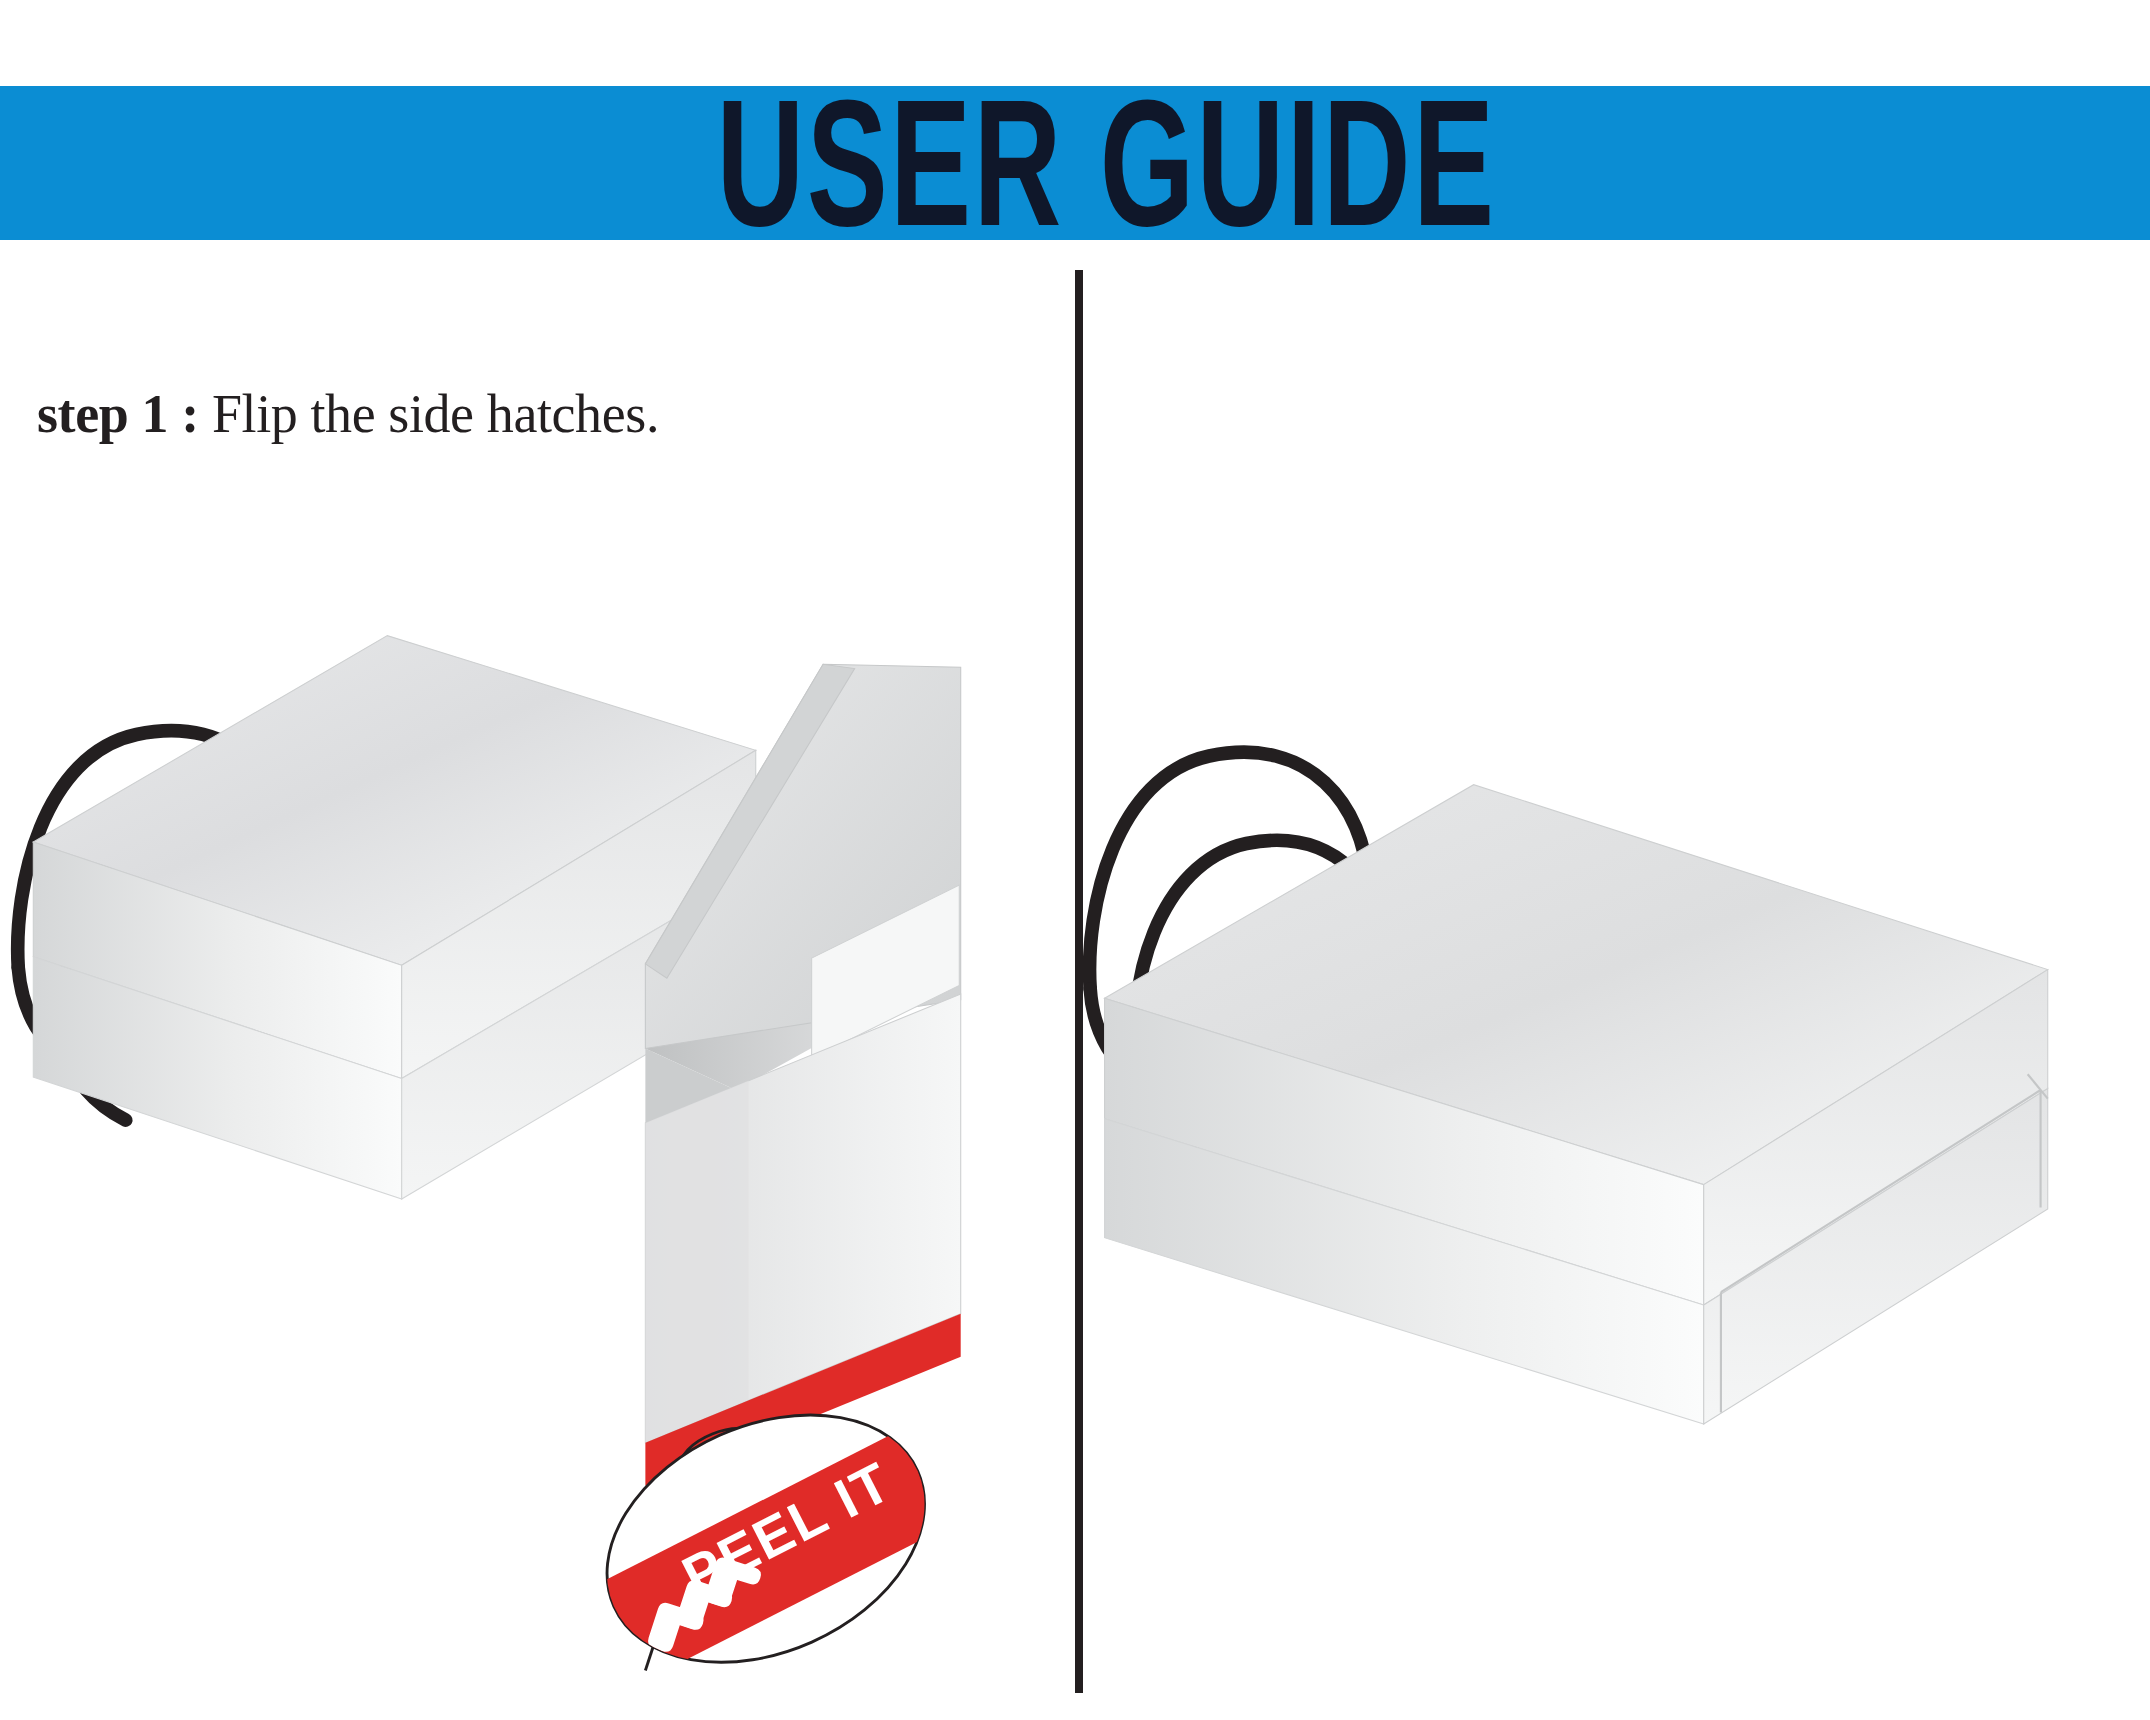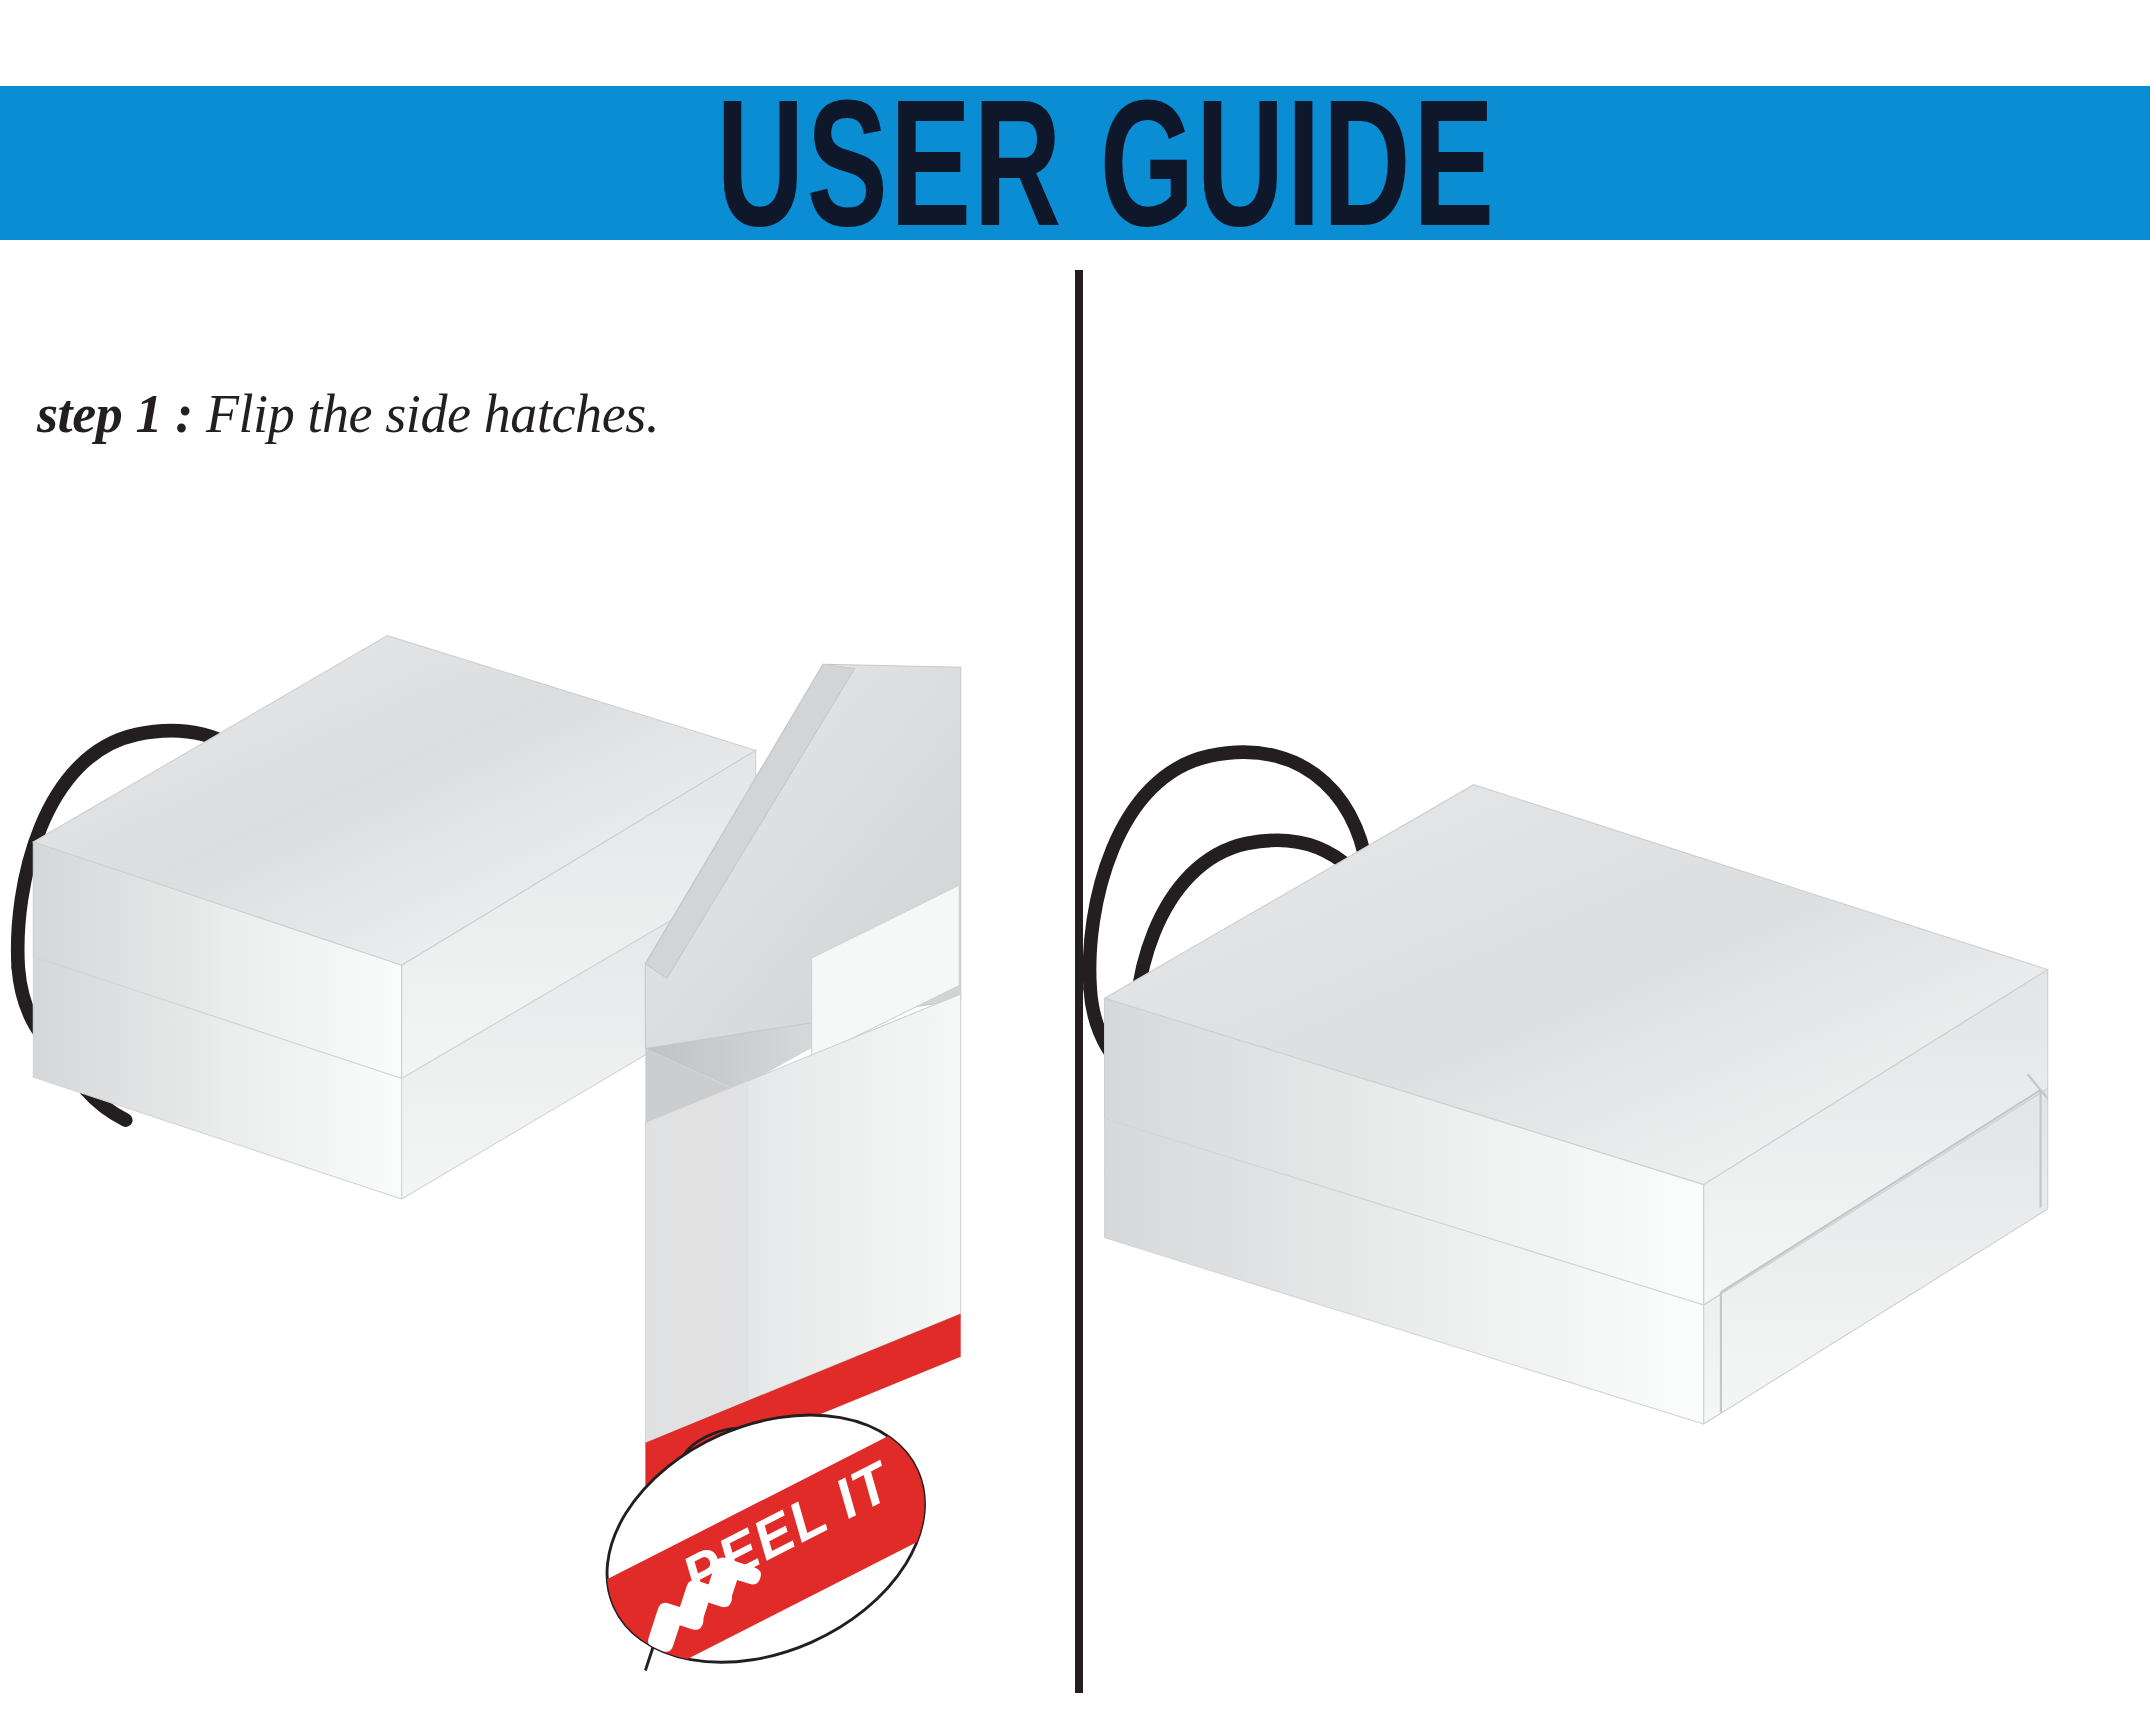--- a/index.html
+++ b/index.html
@@ -57,21 +57,21 @@
     height: 1423px;
     background: #231f20;
   }
 
   
   .panel {
     position: absolute;
     top: 240px;
     height: 1480px;
   }
-  #panel-step-1 { left: 0;     width: 1075px; font-style: italic; }
+  #panel-step-1 { left: 0;     width: 1075px; }
   #panel-step-2 { left: 1083px; width: 1068px; }
 
   .step-text {
     position: absolute;
     color: #231f20;
     font-family: "Liberation Serif", "DejaVu Serif", serif;
     font-size: 54px;
     line-height: 1.17;
     letter-spacing: -0.4px;
   }

